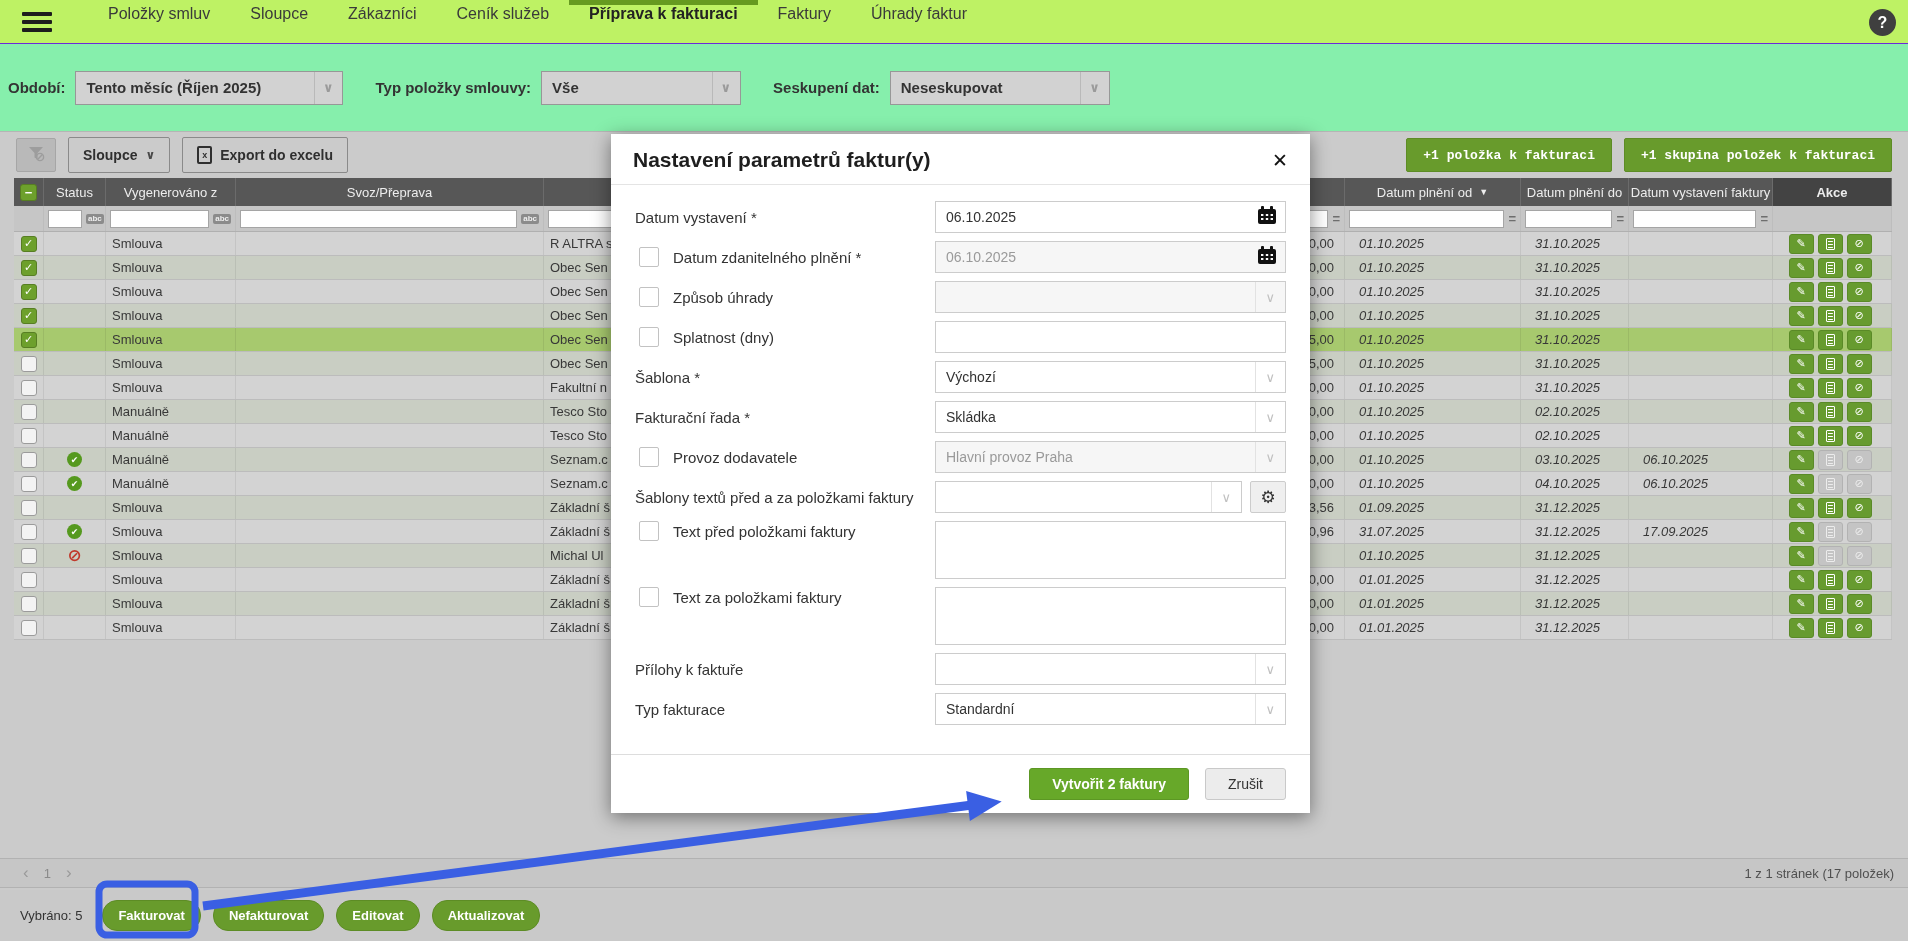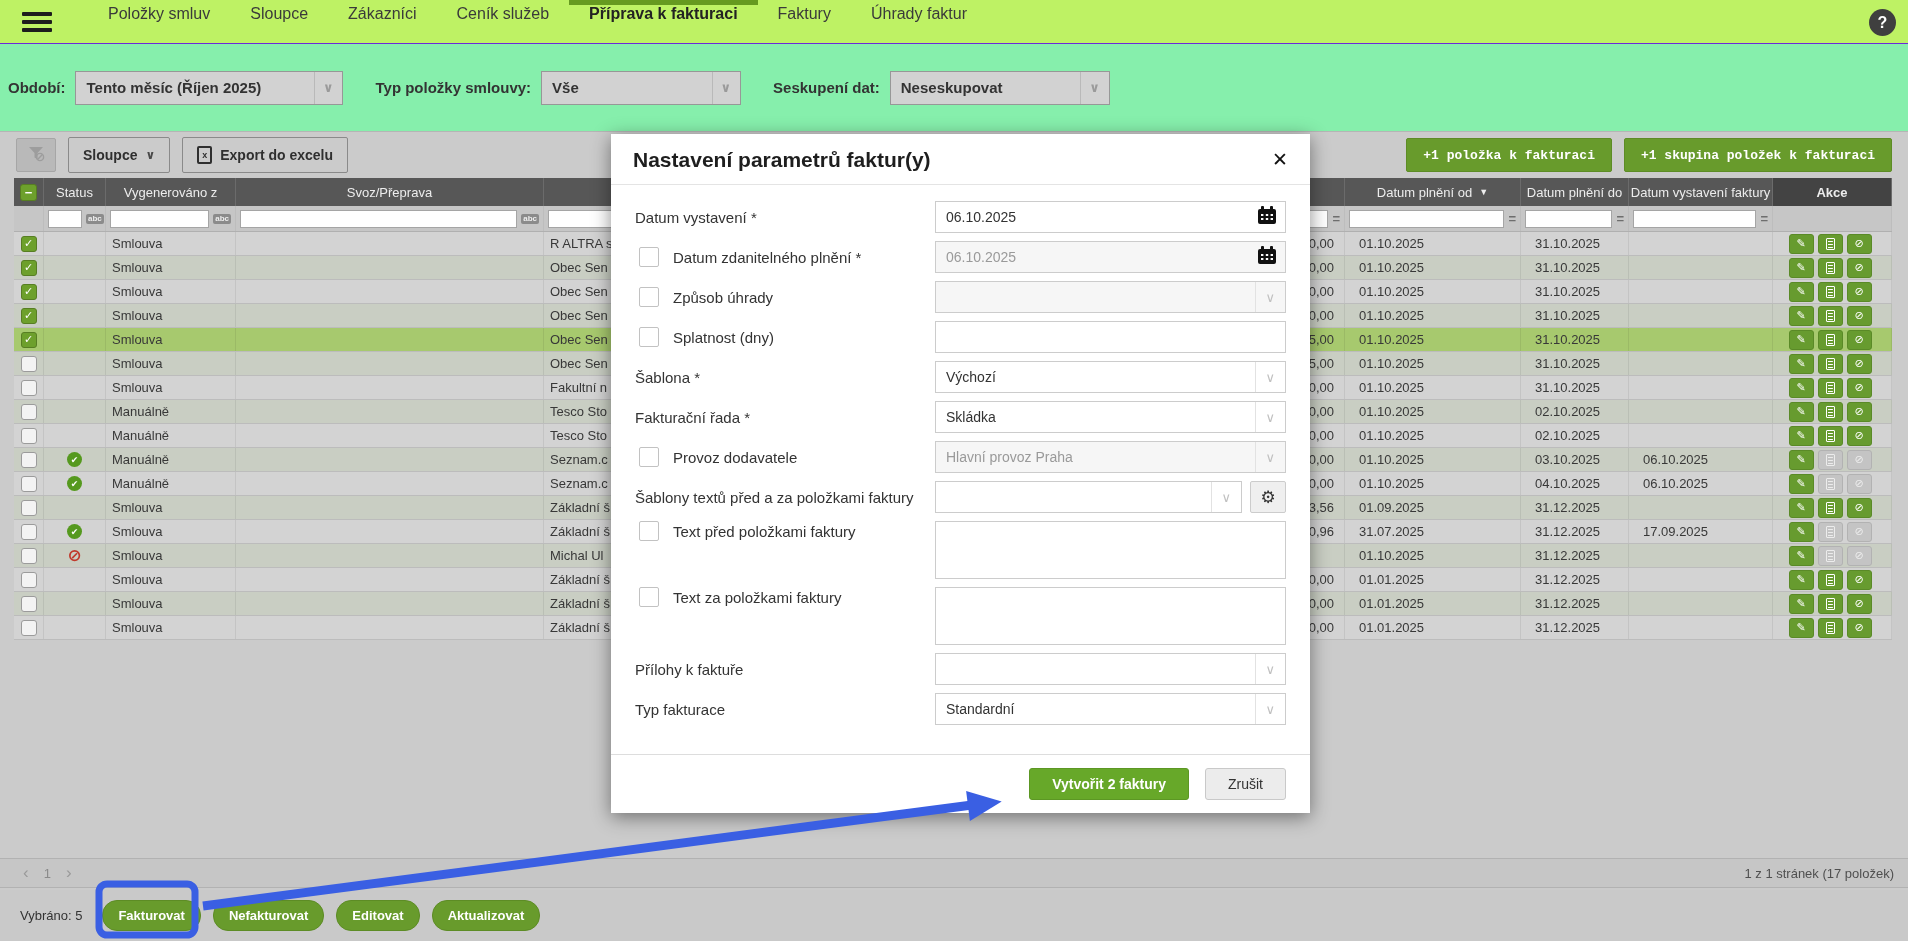--- a/index.html
+++ b/index.html
@@ -46,41 +46,41 @@
   .tfilter .cell.small-inp input { flex:0 0 34px; }
   .fic-abc { font-size:8px; font-weight:700; background:#8b8b8b; color:#eee; padding:1px 2px; border-radius:2px; line-height:1; }
   .fic-eq { color:#6e6e6e; font-weight:700; font-size:13px; }
   .tbody .trow { height:24px; border-bottom:1px solid #bcbcbc; font-size:13px; color:#383838; }
   .tbody .trow.odd { background:#d3d3d3; }
   .tbody .trow.even { background:#c9cec3; }
   .tbody .trow.selected { background:#a7c96e; }
   .tbody .cell { display:flex; align-items:center; overflow:hidden; white-space:nowrap; border-right:1px solid rgba(0,0,0,0.07); padding:0 6px; }
   .cell.center { justify-content:center; }
   .cell.right { justify-content:flex-end; padding-right:10px; }
-  .cell.dates { padding-left:14px; }
+  .cell.dates { padding-left:14px;font-style:italic; }
   .row-cb { width:16px; height:16px; border:1px solid #9b9b9b; border-radius:3px; background:#f3f3f3; cursor:pointer; display:flex; align-items:center; justify-content:center; color:#fff; font-size:11px; font-weight:700; }
   .row-cb.checked { background:#6da02c; border-color:#577e23; }
   .st-ok { width:15px; height:15px; border-radius:50%; background:#55991e; color:#fff; font-size:9px; display:flex; align-items:center; justify-content:center; }
   .st-blocked { color:#c0392b; font-size:17px; font-weight:700; line-height:1; }
   .act { width:25px; height:20px; border-radius:3px; background:#679b2f; border:1px solid #5a8a27; color:#fff; display:flex; align-items:center; justify-content:center; font-size:11px; margin-right:4px; cursor:pointer; }
   .act.disabled { background:#c4c4c4; border-color:#b2b2b2; color:#ececec; cursor:default; }
   .doc-glyph { width:9px; height:12px; border:1.5px solid currentColor; border-radius:1px; background:repeating-linear-gradient(to bottom,transparent 0 2px,currentColor 2px 3px); background-size:70% 100%; background-repeat:no-repeat; background-position:center; }
 
   
   .pager { position:absolute; left:0; right:0; top:858px; height:30px; background:#c6c6c6; border-top:1px solid #b2b2b2; border-bottom:1px solid #b2b2b2; display:flex; align-items:center; padding:0 14px; }
   .pg-arrow { color:#9a9a9a; font-size:17px; padding:0 9px; cursor:pointer; }
   .pg-num { color:#8a8a8a; font-size:13px; padding:0 6px; cursor:pointer; }
   .pg-info { margin-left:auto; font-size:13px; color:#4f4f4f; }
   .bottombar { position:absolute; left:0; right:0; top:890px; height:51px; background:#c9c9c9; display:flex; align-items:center; padding-left:20px; gap:12px; }
   .selected-label { font-size:13px; color:#333; margin-right:8px; }
   .bb-btn { height:31px; background:#689b2c; border:1px solid #5d8c25; border-radius:15px; color:#fff; font-size:13px; font-weight:700; padding:0 15px; cursor:pointer; }
 
   
   .modal { position:absolute; left:611px; top:134px; width:699px; height:679px; background:#fff; box-shadow:0 4px 18px rgba(0,0,0,.45); z-index:50; display:flex; flex-direction:column; }
-  .m-title-row { display:flex; align-items:flex-start; padding:14px 22px 12px 22px;gap:48px; }
+  .m-title-row { display:flex; align-items:flex-end; padding:14px 22px 12px 22px;gap:48px; }
   .m-title { font-size:21px; font-weight:700; color:#1e1e1e; }
   .m-close { margin-left:auto; font-size:19px; font-weight:700; color:#111; cursor:pointer; }
   .m-body { flex:1; border-top:1px solid #e4e4e4; padding:16px 24px 0 24px; overflow:hidden; }
   .m-row { display:flex; align-items:center; margin-bottom:8px; min-height:32px; }
   .m-row.ta { align-items:flex-start; }
   .m-left { width:300px; display:flex; align-items:center; gap:14px; flex:0 0 300px; }
   .m-cb { width:20px; height:20px; border:1px solid #c2c2c2; border-radius:2px; background:#fff; margin-left:4px; flex:0 0 20px; cursor:pointer; }
   .m-label { font-size:15px; color:#333; }
   .m-ctrl { flex:1; height:32px; border:1px solid #ccc; background:#fff; display:flex; align-items:center; font-size:14px; color:#333; padding-left:10px; position:relative; }
   .m-ctrl.disabled { background:#f6f6f6; color:#9a9a9a; }

